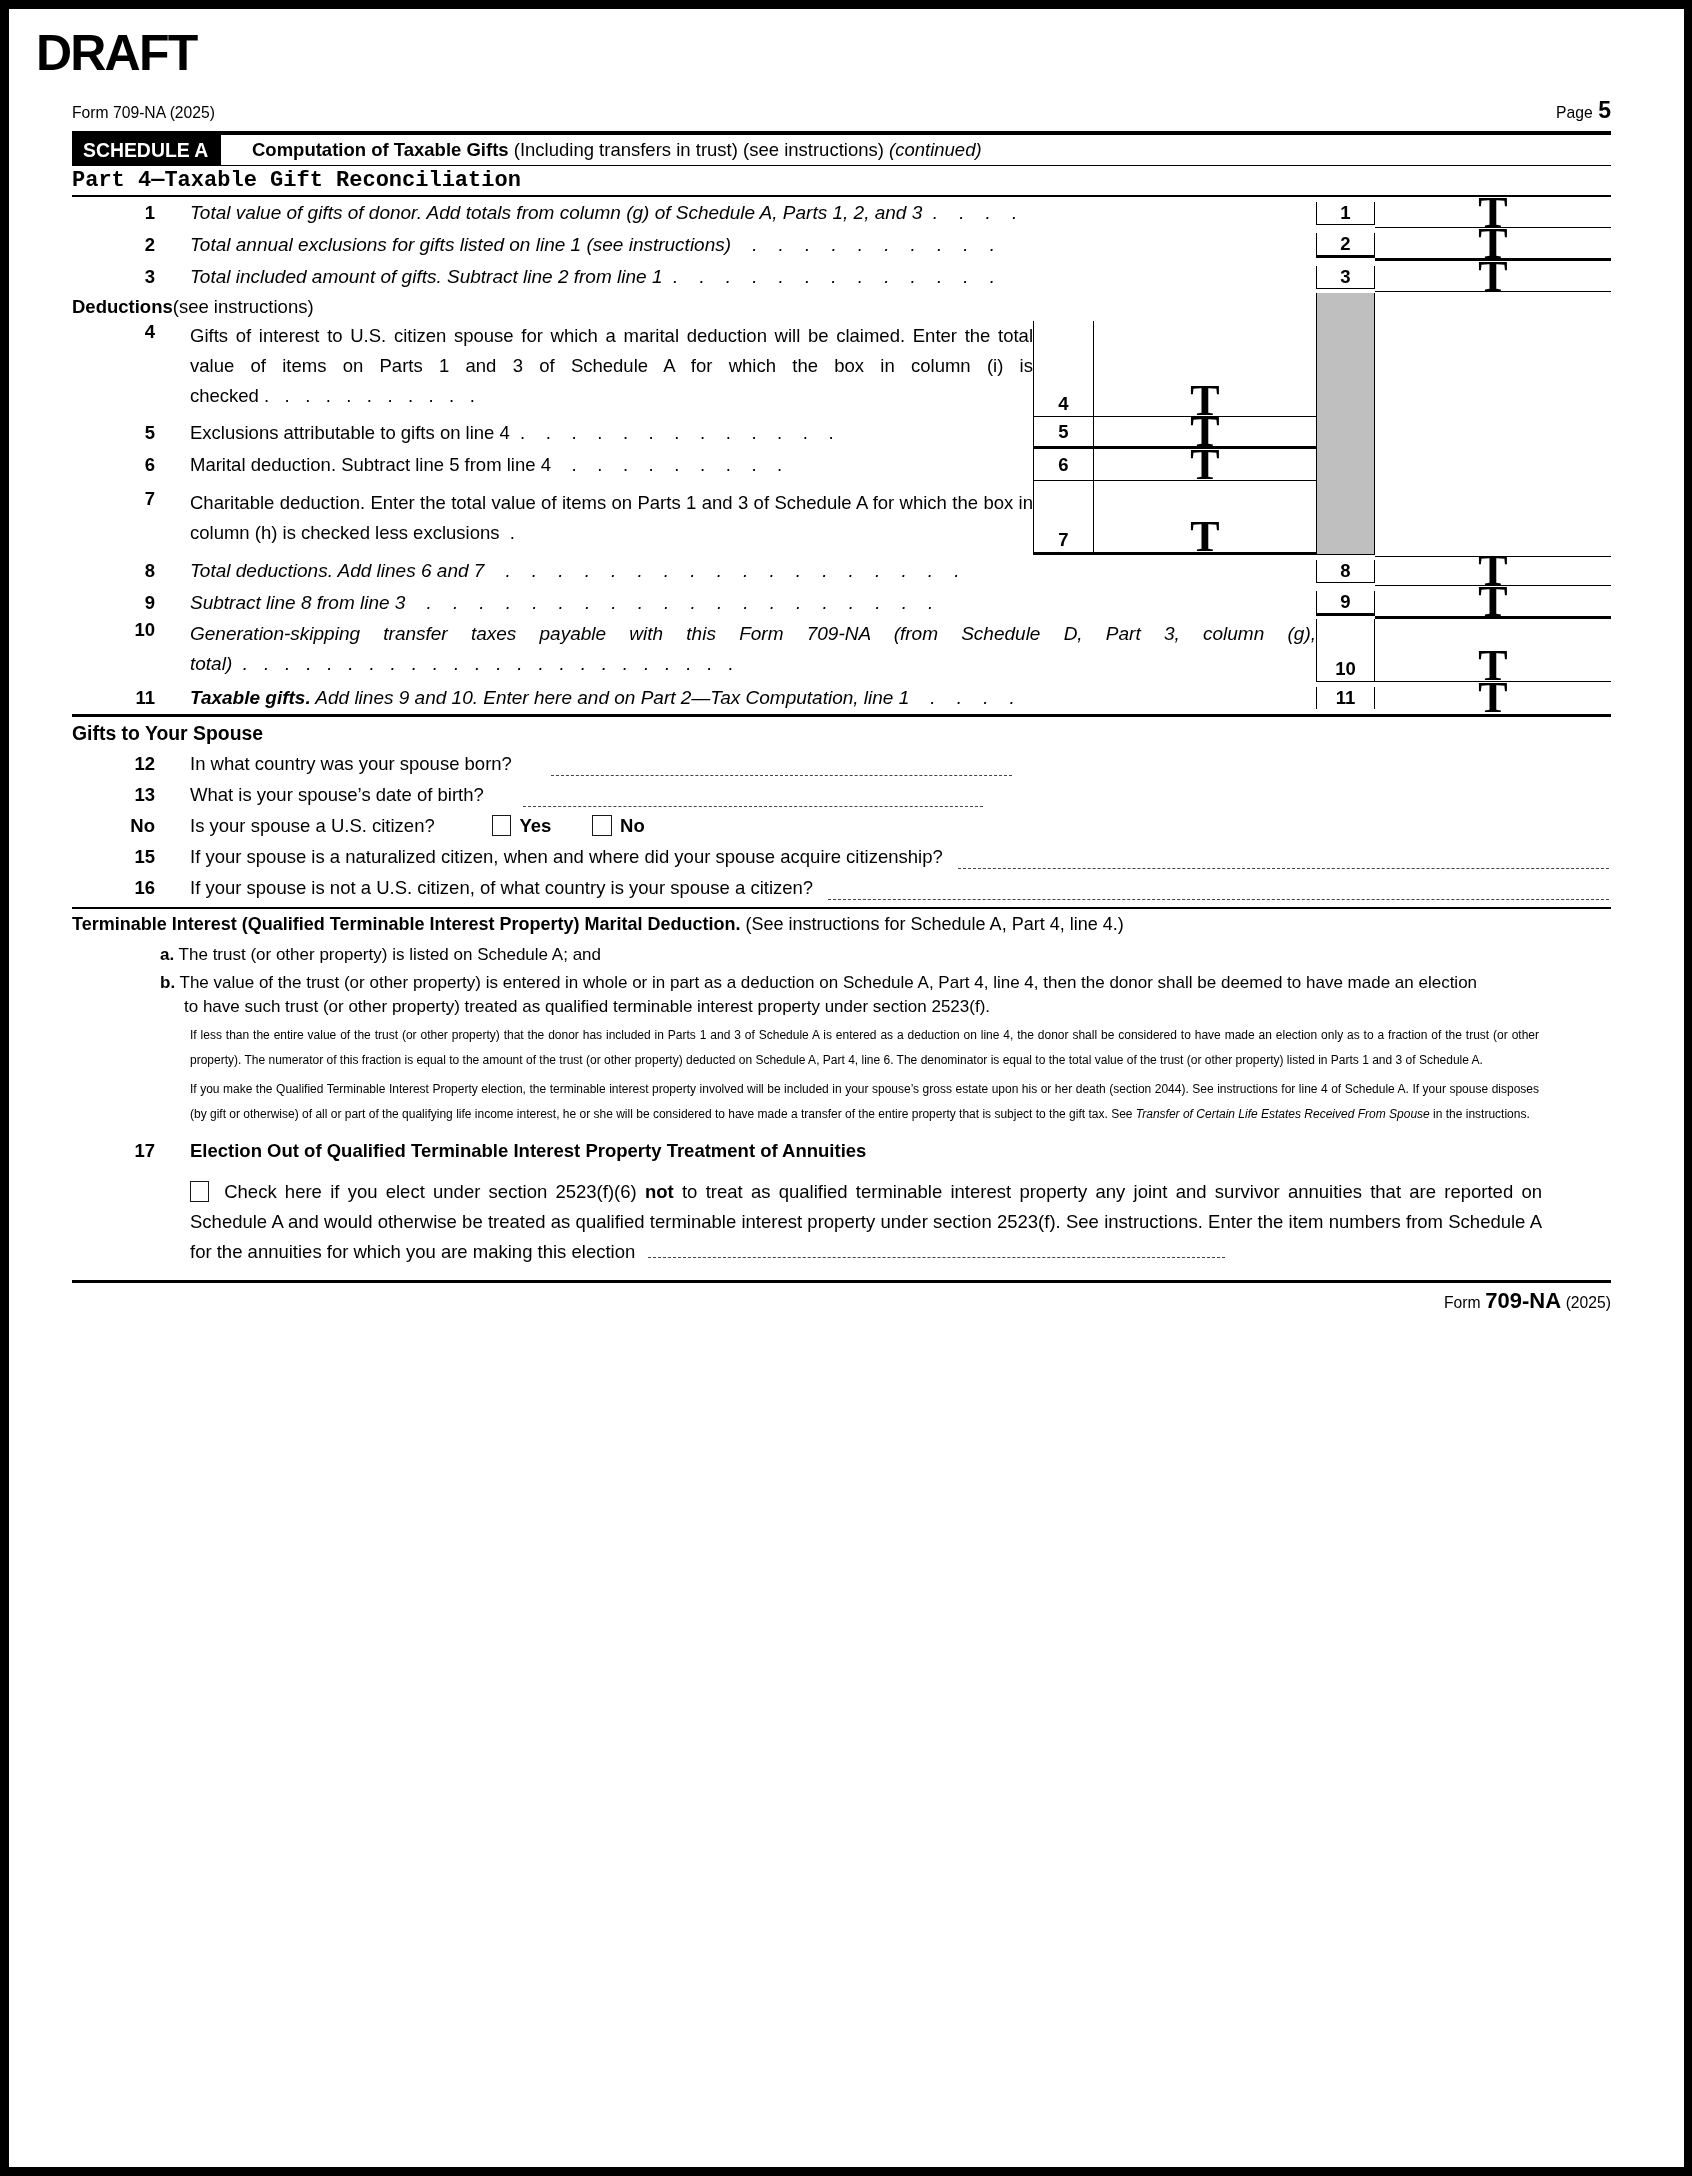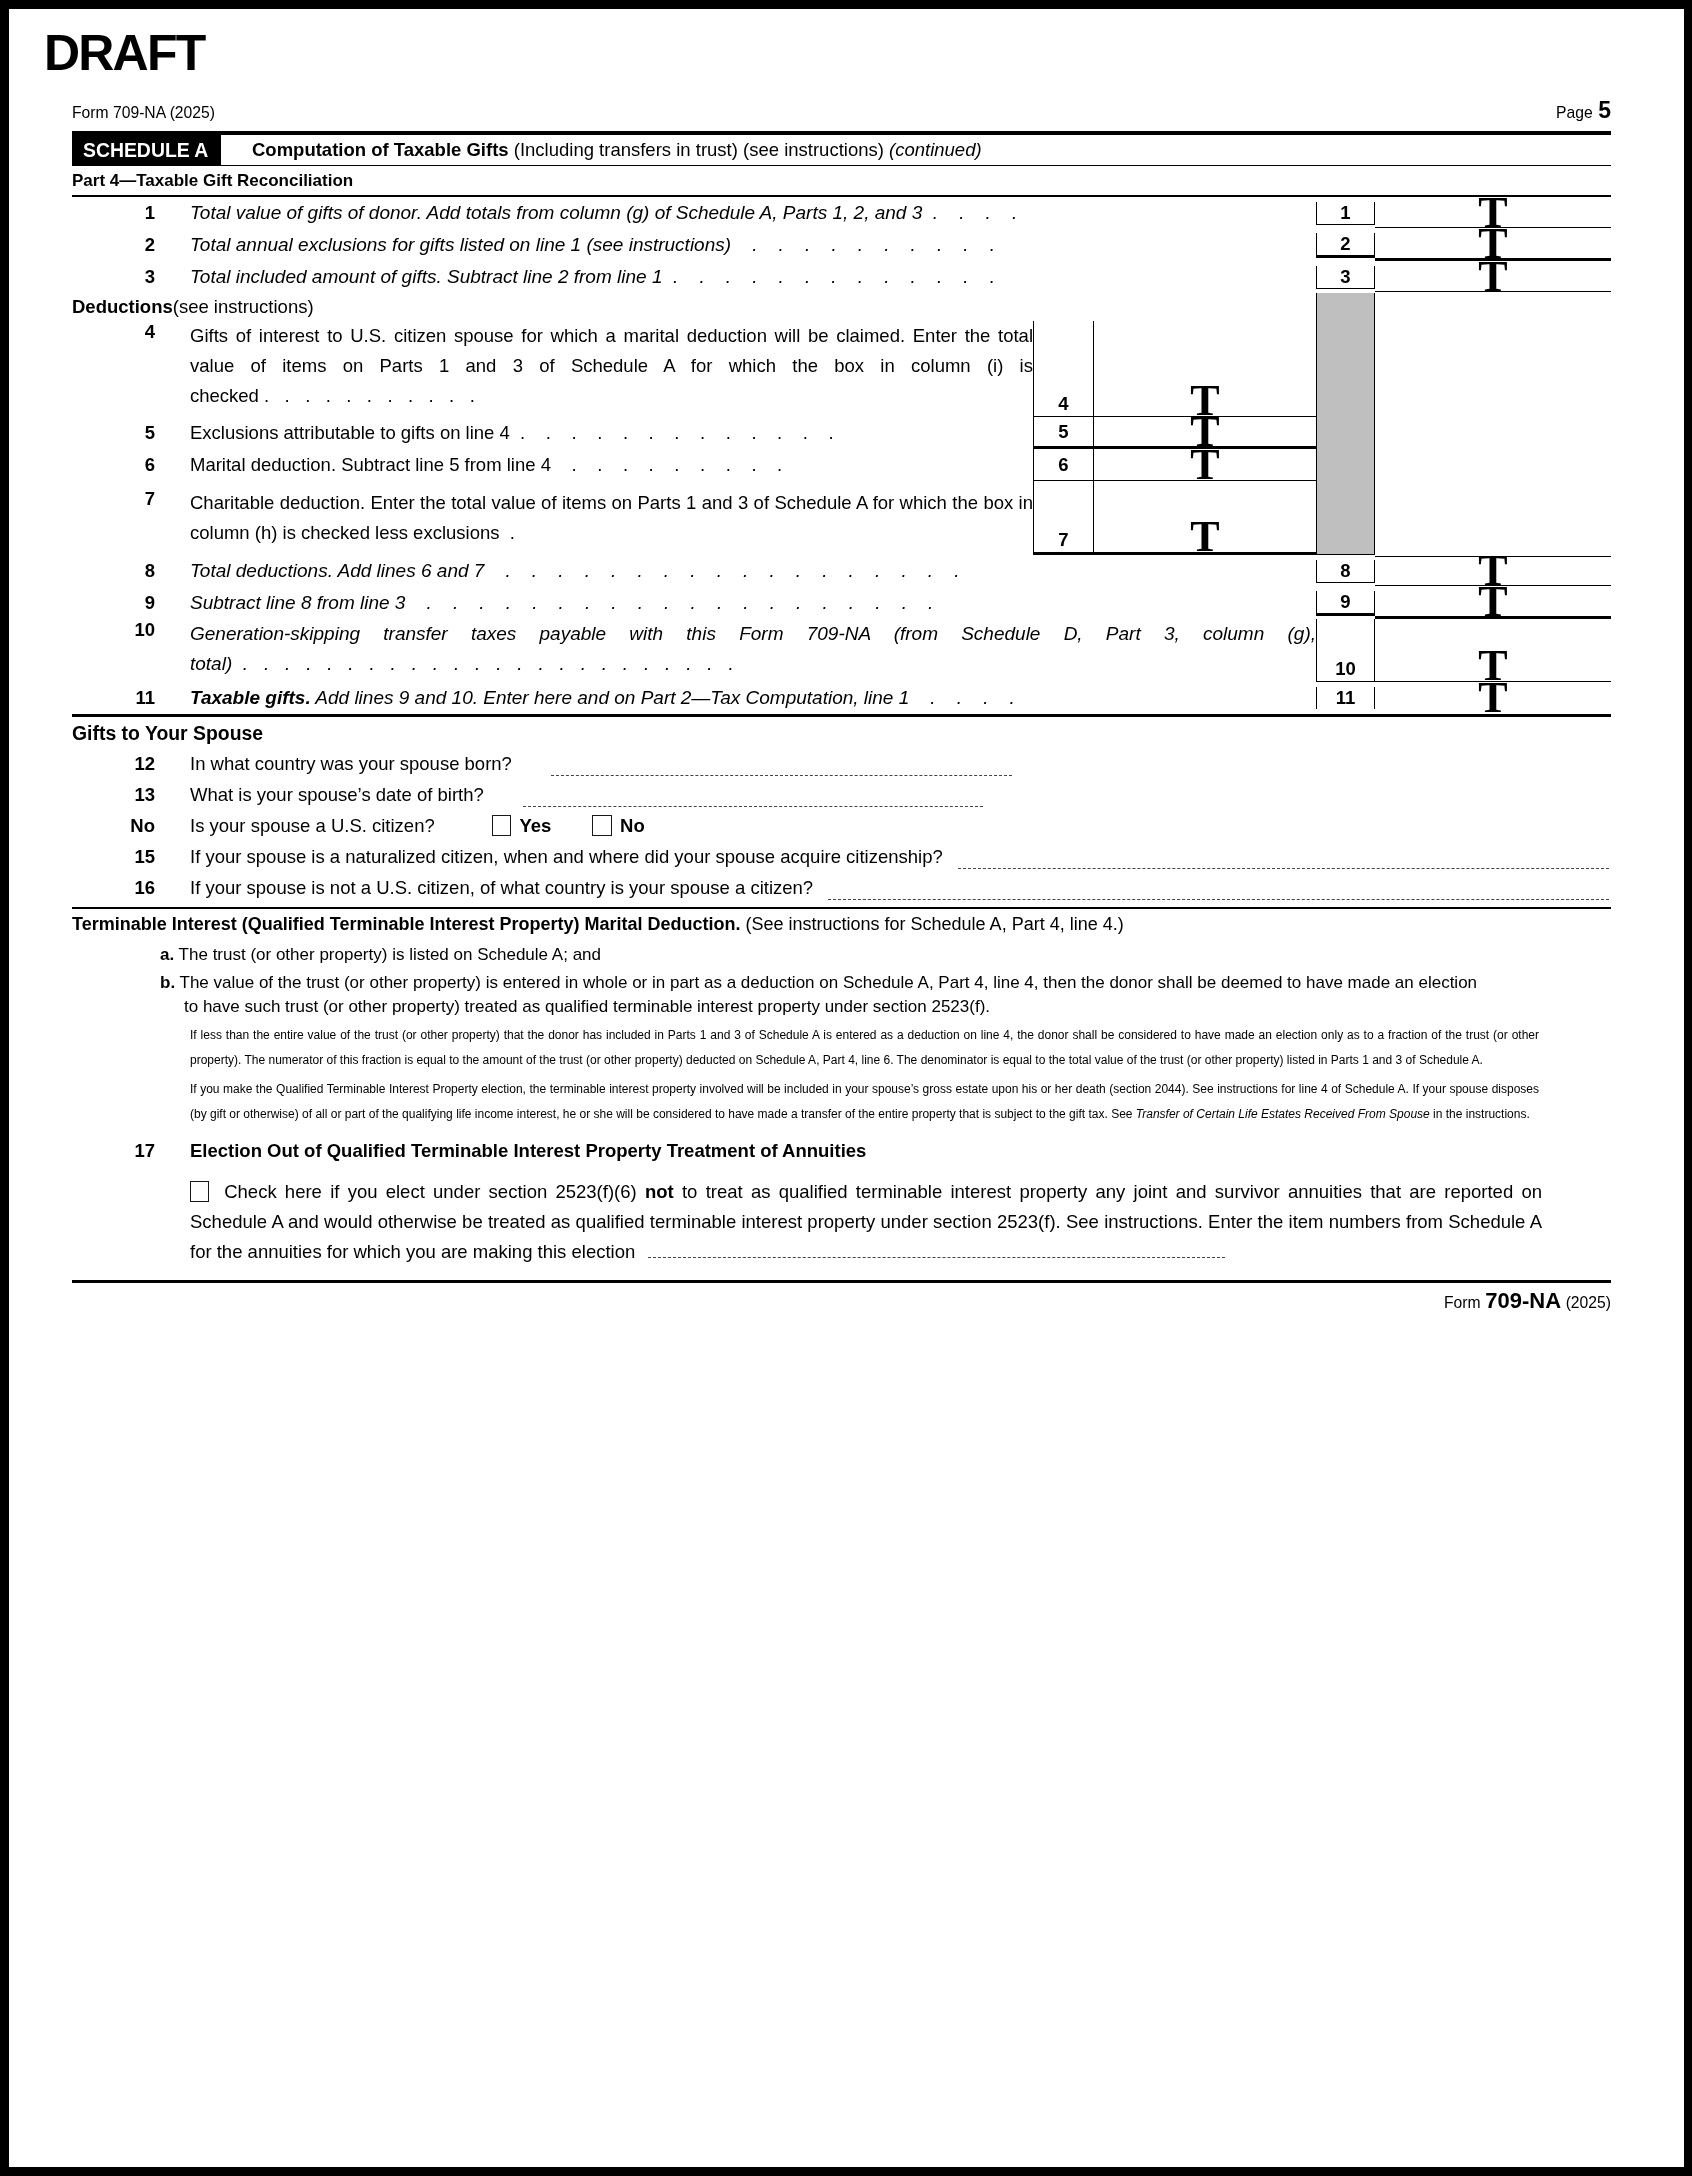--- a/index.html
+++ b/index.html
@@ -1,28 +1,28 @@
 <!DOCTYPE html>
 <html style="font-size:14.8px"><head>
 <meta charset="utf-8">
 <style>
   html,body{margin:0;padding:0;background:#e8e8e8;}
   .page{
     width:1693px;height:2176px;background:#fff;border:9.2px solid #000;
     box-sizing:border-box;position:relative;color:#000;
     font-family:"Liberation Sans","DejaVu Sans",sans-serif;
   }
-  .draft{position:absolute;top:14.8px;left:35px;font-size:50px;font-weight:bold;letter-spacing:-1.8px;}
+  .draft{position:absolute;top:14.8px;left:27px;font-size:50px;font-weight:bold;letter-spacing:-1.8px;}
   .inner{padding:89px 73px 0 63px;}
   .topline{display:flex;justify-content:space-between;align-items:flex-end;height:24px;font-size:15.7px;}
   .pagenum{font-size:23px;font-weight:bold;margin-left:5.5px;line-height:18.5px;}
   .schedbar{display:flex;border-top:4.6px solid #000;border-bottom:1.5px solid #000;margin-top:9px;height:30px;}
   .badge{background:#000;color:#fff;font-weight:bold;font-size:19.4px;width:138px;display:flex;align-items:center;padding-left:11px;}
   .schedtitle{flex:1;display:flex;align-items:center;padding-left:31px;font-size:18.5px;white-space:pre;}
-  .part4row{height:29px;display:flex;align-items:center;font-weight:bold;font-size:17px;border-bottom:2.8px solid #000;}
+  .part4row{height:29px;display:flex;align-items:center;font-weight:bold;font-size:22px;border-bottom:2.8px solid #000;font-family:Liberation Mono, monospace;}
   .frow{display:flex;}
   .lineno{width:118px;padding-right:35px;text-align:right;font-weight:bold;font-size:18.5px;box-sizing:border-box;flex:none;}
   .ftext{flex:1;font-size:19px;white-space:pre;overflow:hidden;font-style:italic;}
   .wraptext{white-space:normal;text-align:justify;line-height:30px;}
   .numbox{width:59px;border-left:1.5px solid #000;border-right:1.5px solid #000;font-weight:bold;font-size:18.5px;
     box-sizing:border-box;display:flex;align-items:center;justify-content:center;flex:none;}
   .amt{width:236px;display:flex;align-items:center;justify-content:center;box-sizing:border-box;flex:none;}
   .tmark{font-family:"Liberation Serif","DejaVu Serif",serif;font-weight:bold;font-size:44px;line-height:28px;}
   .h35{height:32px;align-items:center;}
   .bb1{border-bottom:1.5px solid #000;}

